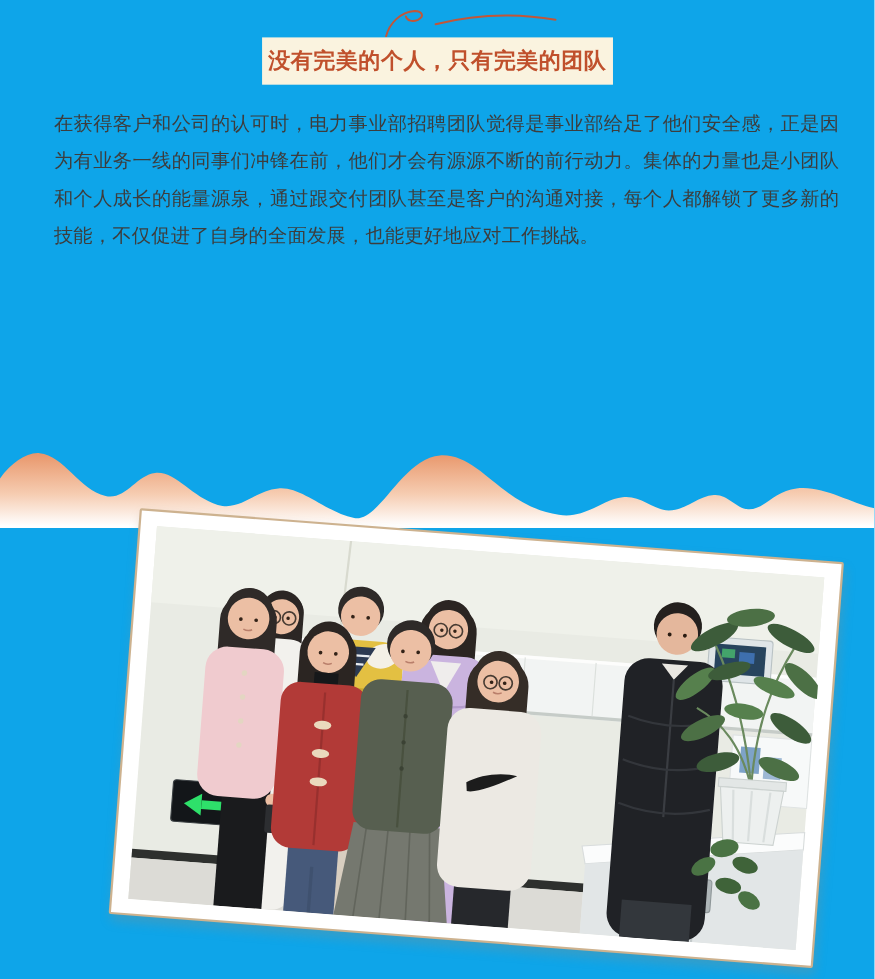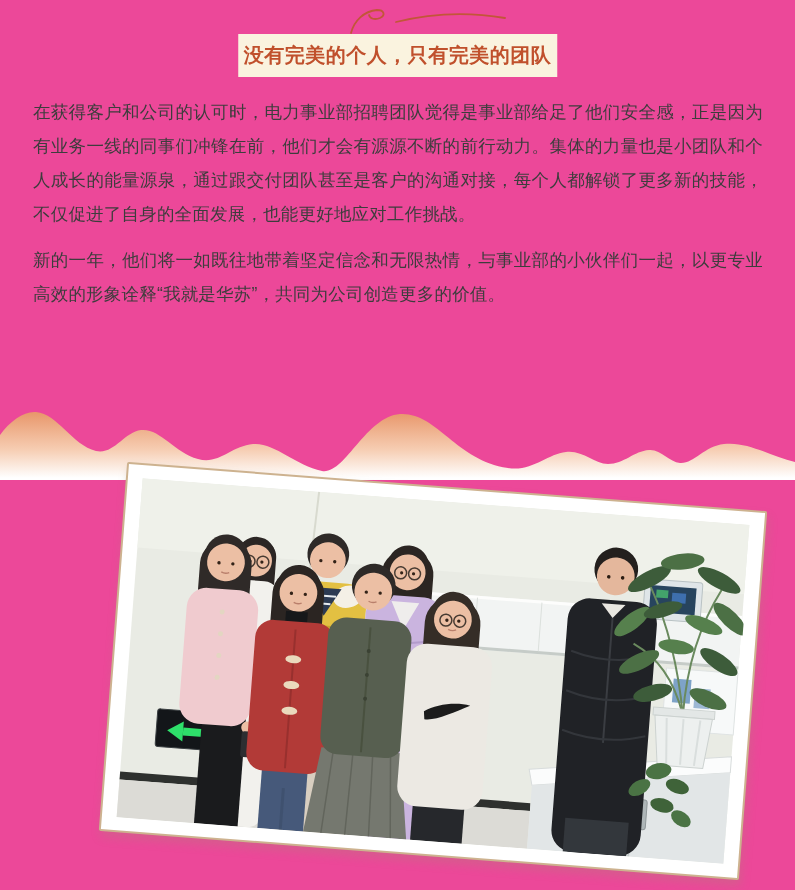--- a/index.html
+++ b/index.html
@@ -1,27 +1,27 @@
 <!DOCTYPE html>
 <html style="--accent: #c0502c; --title-bg: #faf3df; --ornament: #c25638; --body-text: #3d3d3d; --mountain: #e8966a; --photo-border: #cdb28f;"><head>
 <meta charset="utf-8">
 <style>
   html,body{margin:0;padding:0;background:#ffffff;}
-  .page{position:relative;width:795px;height:890px;background:#ec4899;overflow:hidden;
+  .page{position:relative;width:795px;height:890px;background:#0ea5e9;overflow:hidden;
         font-family:"Liberation Sans","DejaVu Sans",sans-serif;}
   .ornament{position:absolute;left:0;top:0;width:795px;height:40px;}
   .ornament path{stroke:var(--ornament,#c25638);stroke-width:1.8;fill:none;stroke-linecap:round;}
   .title-bar{position:absolute;top:34px;left:50%;transform:translateX(-50%);
              background:var(--title-bg,#faf3df);padding:8px 6px;white-space:nowrap;}
   .title-bar h1{margin:0;font-size:20px;font-weight:bold;letter-spacing:0.5px;
                 color:var(--accent,#c0502c);}
   .content{position:absolute;top:95px;left:33px;width:730px;
            font-size:17.5px;line-height:34px;color:var(--body-text,#3d3d3d);
            text-align:justify;letter-spacing:0.2px;}
-  .content p{margin:0 0 12px 0;}
+  .content p{margin:0 0 12px 16px;}
   .mountains{position:absolute;left:0;top:405px;width:795px;height:75px;}
   stop.m1{stop-color:var(--mountain,#e8966a);}
   stop.m2{stop-color:#f6cdb2;}
   stop.m3{stop-color:#ffffff;}
   .photo{position:absolute;left:112px;top:486px;width:612px;height:340px;
          background:#fff;padding:13px;border:2px solid var(--photo-border,#cdb28f);
          border-radius:2px;transform:rotate(4.4deg);
          box-shadow:2px 6px 10px rgba(160,140,115,0.28);}
   .photo svg{display:block;width:612px;height:340px;}
 </style>
@@ -34,21 +34,20 @@
     <path d="M351,33 C354,21 364,11 377,10 C384,10 386,15 380,18 C375,20 370,19 369,15"></path>
     <path d="M396,22 C432,13 470,12 505,18"></path>
   </svg>
 
   <div class="title-bar">
     <h1>没有完美的个人，只有完美的团队</h1>
   </div>
 
   <div class="content">
     <p>在获得客户和公司的认可时，电力事业部招聘团队觉得是事业部给足了他们安全感，正是因为有业务一线的同事们冲锋在前，他们才会有源源不断的前行动力。集体的力量也是小团队和个人成长的能量源泉，通过跟交付团队甚至是客户的沟通对接，每个人都解锁了更多新的技能，不仅促进了自身的全面发展，也能更好地应对工作挑战。</p>
-    <p>新的一年，他们将一如既往地带着坚定信念和无限热情，与事业部的小伙伴们一起，以更专业高效的形象诠释“我就是华苏”，共同为公司创造更多的价值。</p>
   </div>
 
   <svg class="mountains" viewBox="0 0 795 75" preserveAspectRatio="none">
     <defs>
       <linearGradient id="mg" x1="0" y1="0" x2="0" y2="1">
         <stop class="m1" offset="0"></stop>
         <stop class="m2" offset="0.55"></stop>
         <stop class="m3" offset="0.97"></stop>
       </linearGradient>
     </defs>

